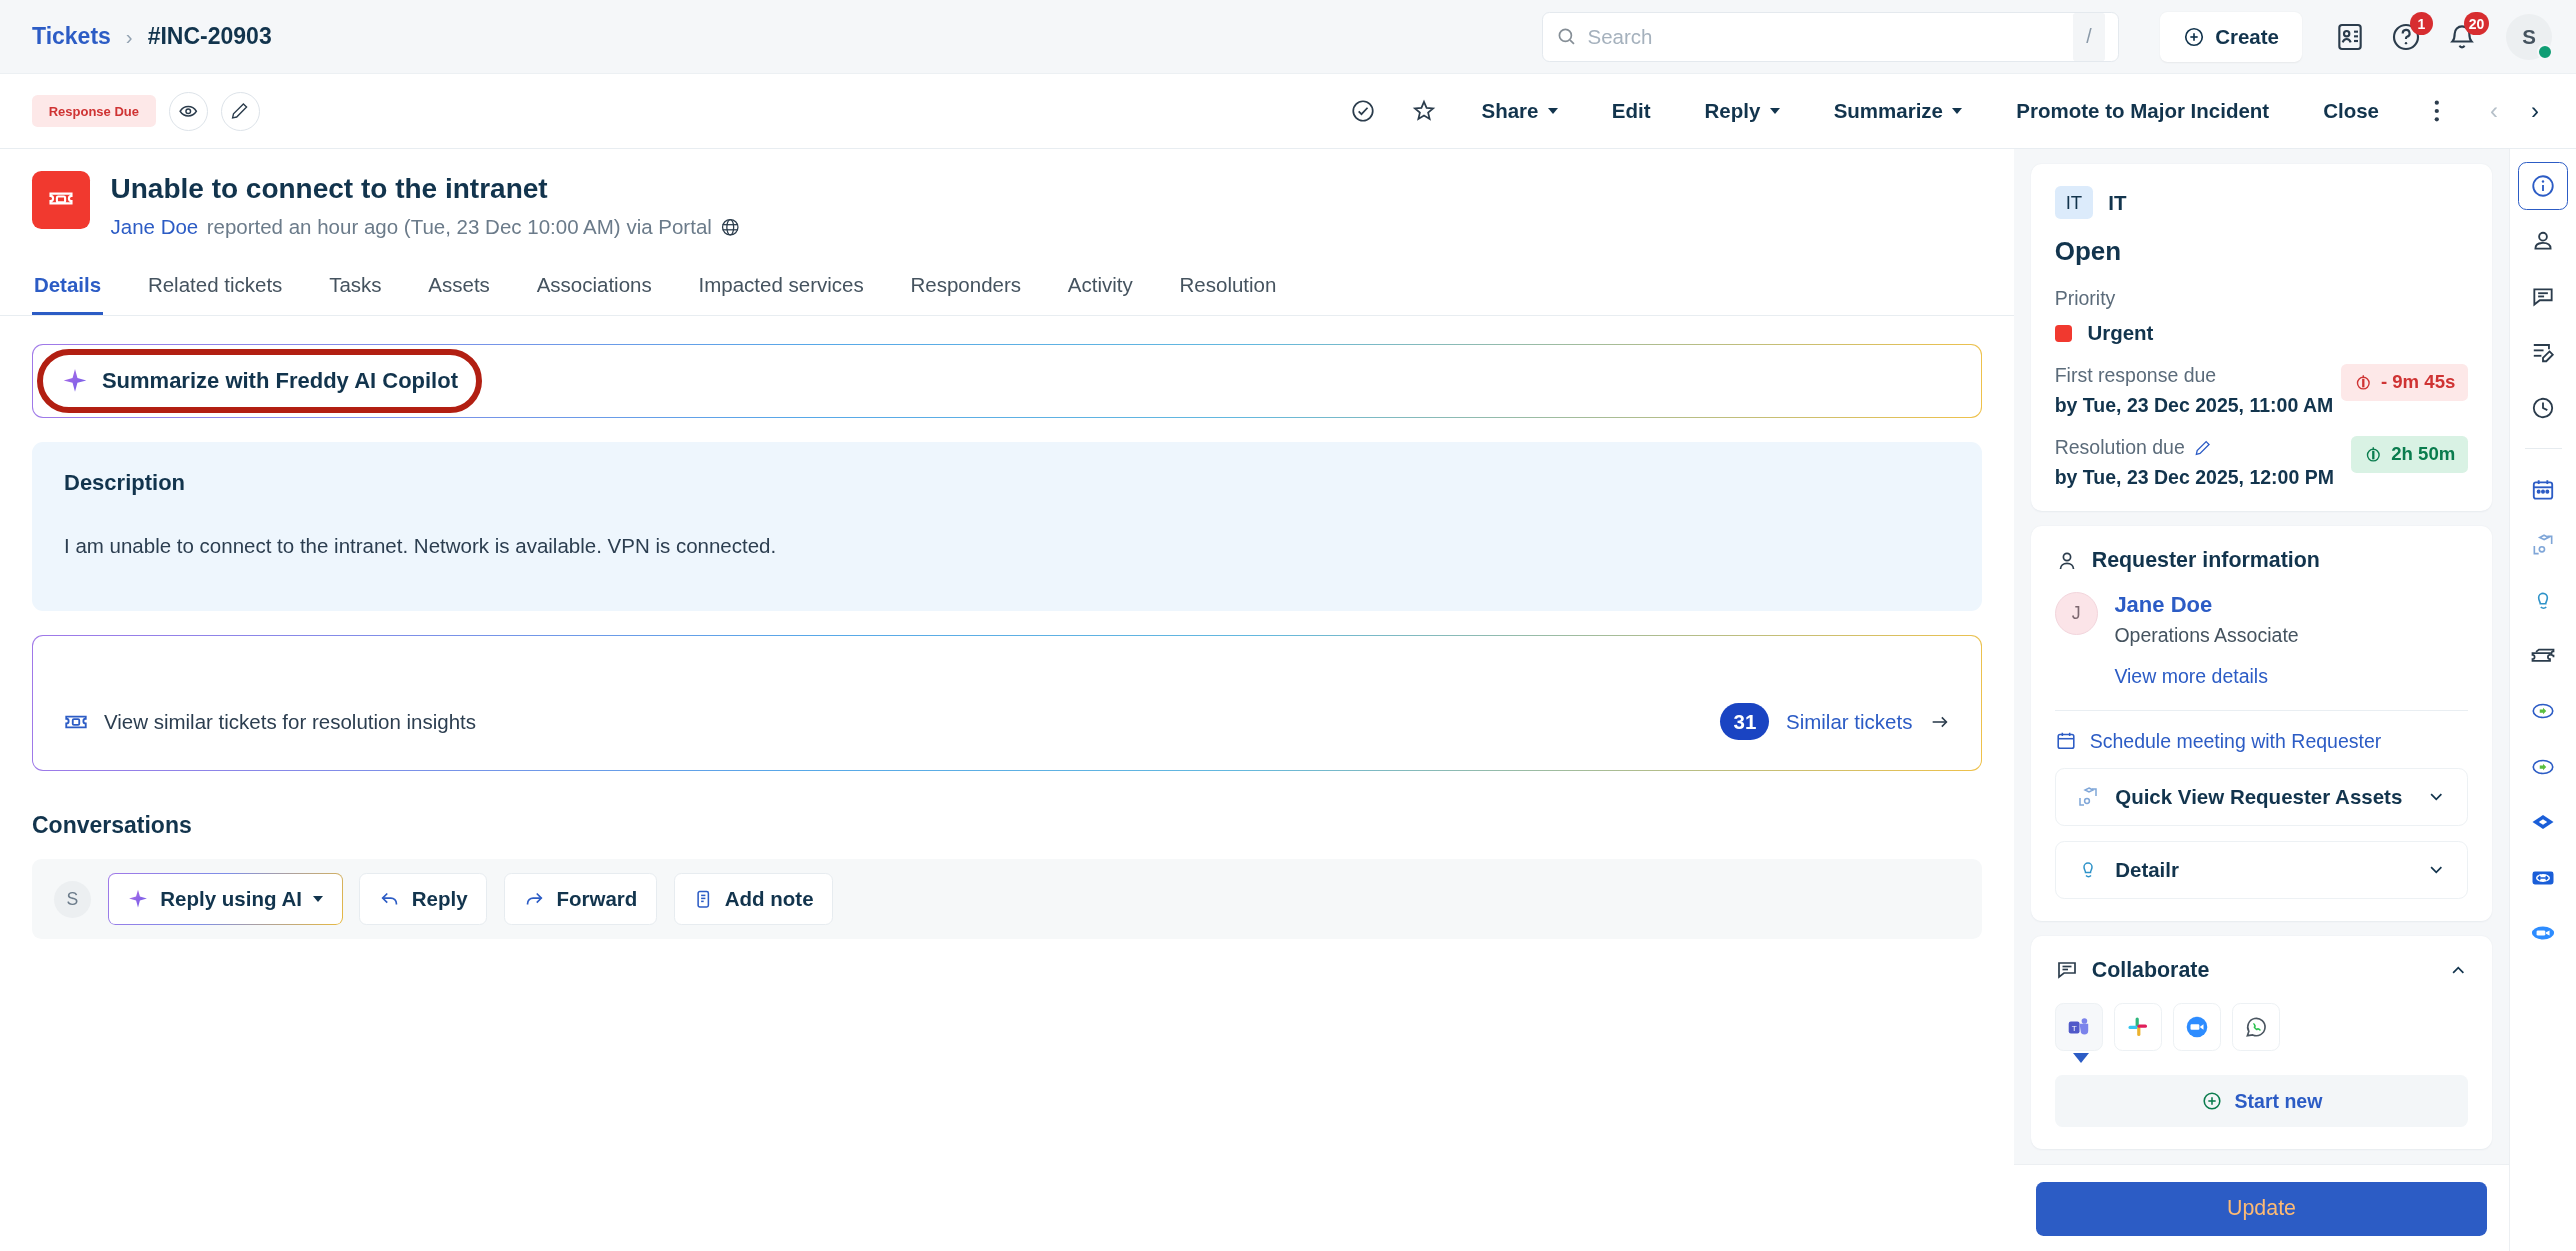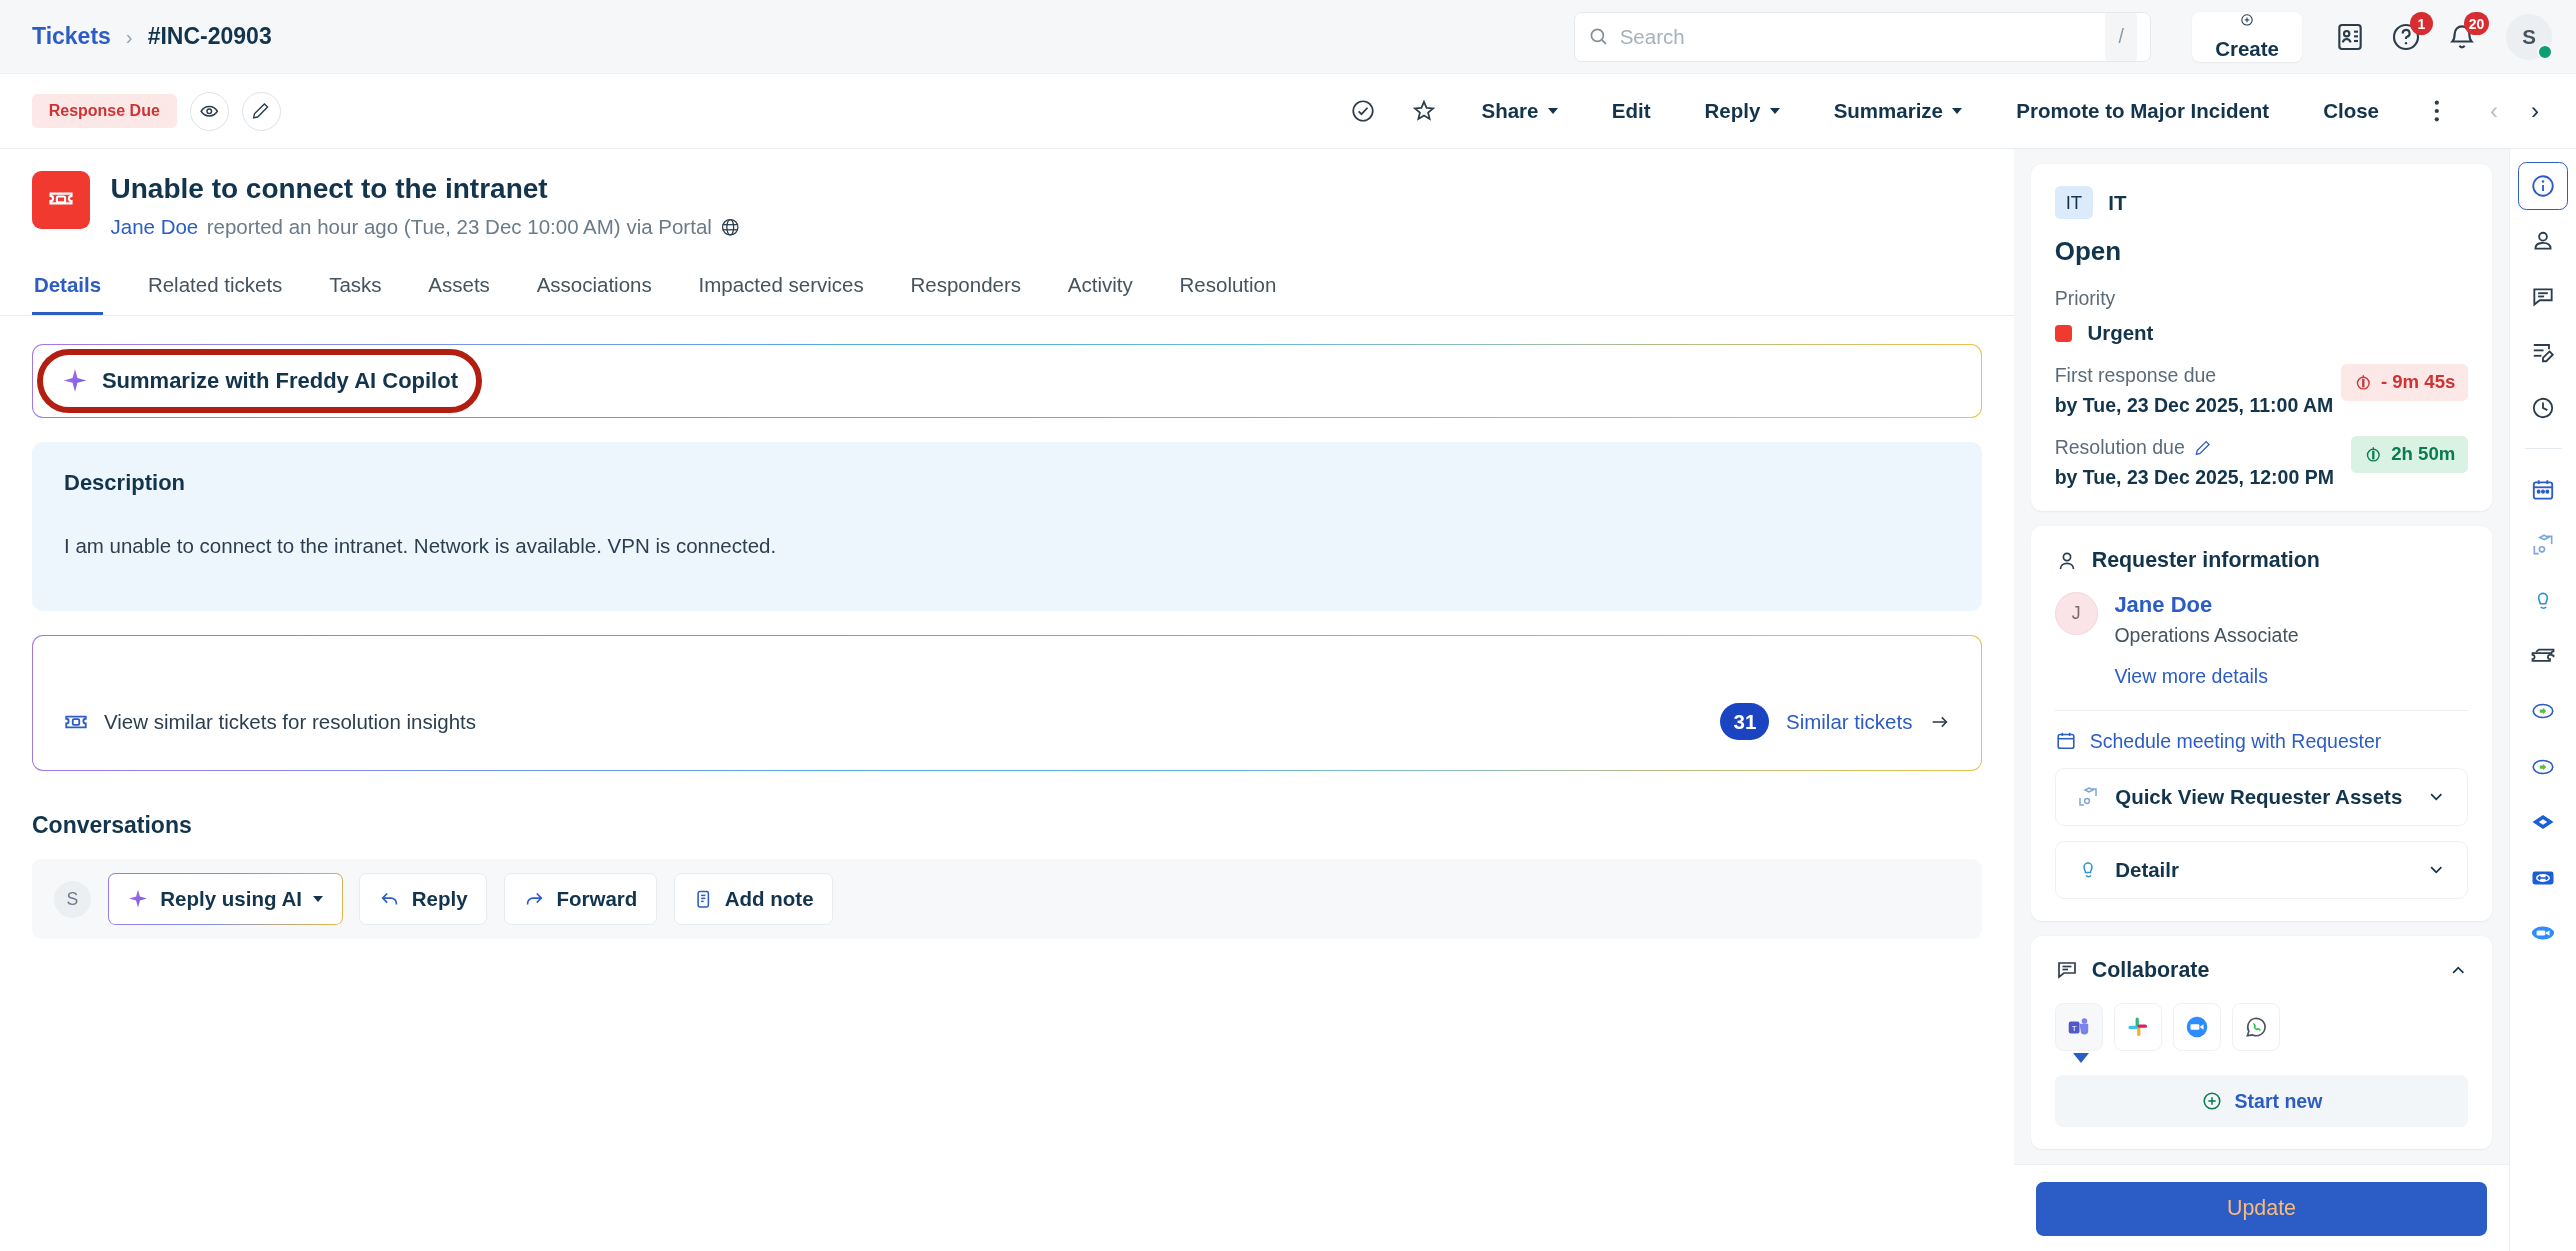--- a/index.html
+++ b/index.html
@@ -41,21 +41,21 @@
   .slash-key {
     width: 32px; height: 100%; display: flex; align-items: center; justify-content: center;
     background: #f3f5f7; color: #8a99a8; font-size: 19.5px; border-radius: 2.8px;
   }
 
   .create-btn {
     margin-left: 41px; height: 50px; background: #fff;
     border: 0.9px solid transparent; border-radius: 7.4px;
     display: flex; align-items: center; gap: 10.2px;
     padding: 0 22px; font-size: 20.5px; font-weight: 700; color: #12344d;
-    cursor: pointer; box-shadow: 0 0.9px 1.9px rgba(0,0,0,.06); flex-direction: column;
+    cursor: pointer; box-shadow: 0 0.9px 1.9px rgba(0,0,0,.06);
   }
 
   .top-icons { display: flex; align-items: center; gap: 24px; margin-left: 32px; }
   .top-ic { position: relative; width: 32px; height: 32px; cursor: pointer; }
   .badge {
     position: absolute; top: -8.4px; right: -11px;
     min-width: 23px; height: 23px; padding: 0 4.6px;
     background: #d72d30; color: #fff; border-radius: 12px;
     font-size: 14px; font-weight: 700; display: flex; align-items: center; justify-content: center;
   }
@@ -71,21 +71,21 @@
     background: #0f9d74; border: 2.3px solid #f5f7f9;
   }
 
   
   .actionbar {
     height: 76px; flex: 0 0 76px;
     background: #fff; border-top: 0.9px solid #ecf0f3; border-bottom: 0.9px solid #e8edf1;
     display: flex; align-items: center; padding: 0 20.5px 0 32px; gap: 13px;
   }
   .pill-status {
-    background: #fde8e8; color: #cf3333; font-size: 16px; font-weight: 600;
+    background: #fde8e8; color: #cf3333; font-size: 13px; font-weight: 600;
     padding: 8.4px 16.7px; border-radius: 5.6px;
   }
   .round-ic-btn {
     width: 39px; height: 39px; border-radius: 50%;
     border: 0.9px solid #dde3e9; background: #fff;
     display: flex; align-items: center; justify-content: center; cursor: pointer;
   }
   .ab-spacer { flex: 1; }
   .abtn {
     height: 54px; background: #fff; border: 0; border-radius: 7.4px;

